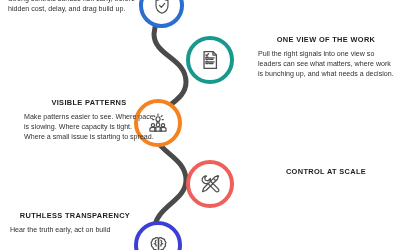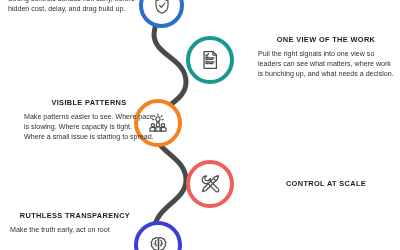--- a/index.html
+++ b/index.html
@@ -68,21 +68,21 @@
   }
   .block.left { text-align: left; }
   .block.left .heading { text-align: center; }
   .block.right { text-align: left; }
   .block.right .heading { text-align: center; }
 
   
   #block-ruthless-controls { left: 8px;  top: -6px;  width: 136px; }
   #block-one-view          { left: 258px; top: 36px;  width: 136px; }
   #block-visible-patterns  { left: 4px;  top: 99px;  width: 130px; margin-left: 20px; }
-  #block-control-at-scale  { left: 258px; top: 180px; width: 136px; }
+  #block-control-at-scale  { left: 258px; top: 168px; width: 136px; }
   #block-ruthless-transp   { left: 10px;  top: 212px; width: 130px; }
 
   #node-1 { left: 139px; top: -17px;  width: 45px; height: 45px; border: 4px solid #2a6ed0; }
   #node-2 { left: 186px; top: 36px;   width: 48px; height: 48px; border: 4px solid #17998f; }
   #node-3 { left: 134px; top: 99px;   width: 48px; height: 48px; border: 4px solid #f4821f; }
   #node-4 { left: 186px; top: 160px;  width: 48px; height: 48px; border: 4px solid #ef5f5c; }
   #node-5 { left: 134px; top: 221px;  width: 48px; height: 48px; border: 4px solid #3b3fd4; }
 </style>
 </head>
 <body>
@@ -178,16 +178,16 @@
     <div class="heading">VISIBLE PATTERNS</div>
     <p class="body">Make patterns easier to see. Where pace is slowing. Where capacity is tight. Where a small issue is starting to spread.</p>
   </div>
 
   <div class="block right" id="block-control-at-scale">
     <div class="heading">CONTROL AT SCALE</div>
   </div>
 
   <div class="block left" id="block-ruthless-transp">
     <div class="heading">RUTHLESS TRANSPARENCY</div>
-    <p class="body">Make the truth early, act on root</p>
+    <p class="body">Hear the truth early, act on build</p>
   </div>
 
 </div>
 
 </body></html>

